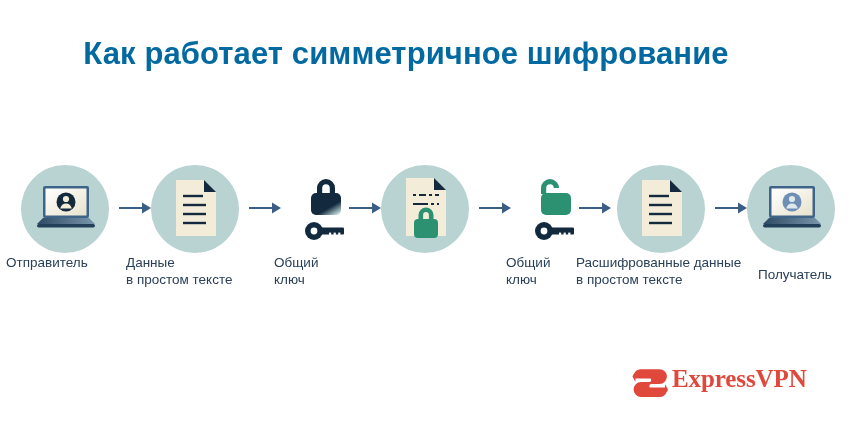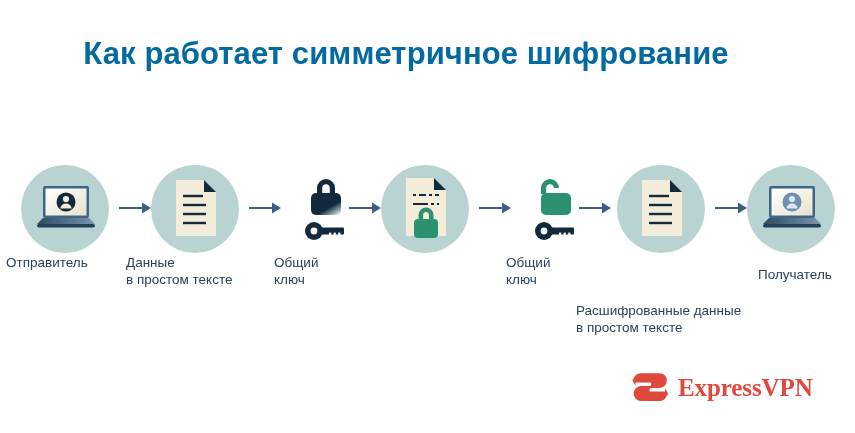--- a/index.html
+++ b/index.html
@@ -96,22 +96,22 @@
   }
 
   
   .logo {
     position: absolute;
     left: 632px;
     top: 366px;
     width: 160px;
     height: 42px;
     display: flex;
-    align-items: center;
-    gap: 9px;
+    align-items: flex-start;
+    gap: 3px;
   }
   .logo-mark {
     width: 37px;
     height: 34px;
     flex: 0 0 auto;
   }
   .logo-text {
     font-family: "Liberation Serif", serif;
     font-size: 25px;
     font-weight: 700;
@@ -317,21 +317,21 @@
   </div>
 
   <div class="labels">
     <div class="label" style="left:6px; width:120px;">Отправитель</div>
     <div class="label" style="left:126px; width:144px;">Данные
 в простом тексте</div>
     <div class="label" style="left:274px; width:70px;">Общий
 ключ</div>
     <div class="label" style="left:506px; width:70px;">Общий
 ключ</div>
-    <div class="label" style="left:576px; width:182px;margin-top:48px;">Расшифрованные данные
+    <div class="label" style="left:576px; width:182px;">Расшифрованные данные
 в простом тексте</div>
     <div class="label" style="left:758px; width:96px;margin-top:12px;">Получатель</div>
   </div>
 
   <div class="logo">
     <div class="logo-mark">
       <svg width="37" height="34" viewBox="0 0 37 34">
         <path d="M8.5 3.2 H27.5 a7.4 7.4 0 0 1 0 14.8 H19.5 a2.2 2.2 0 0 0 0 4.4 H33 v-4.0 a7.4 7.4 0 0 1 -5.5 12.5 H9.0 a7.4 7.4 0 0 1 0 -14.8 H17 a2.2 2.2 0 0 0 0 -4.4 H3.5 v4.0 A7.4 7.4 0 0 1 8.5 3.2 Z" fill="#e0483c"></path>
         <path d="M3.0 8.0 h24.6 a2.3 2.3 0 0 1 0 4.6 H3.0 a2.3 2.3 0 0 1 0 -4.6 Z" fill="#e0483c"></path>
         <path d="M9.0 21.4 h24.6 a2.3 2.3 0 0 1 0 4.6 H9.0 a2.3 2.3 0 0 1 0 -4.6 Z" fill="#e0483c"></path>

